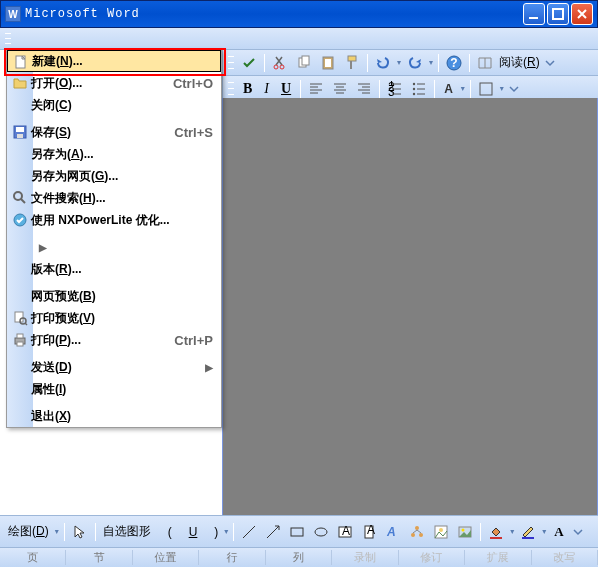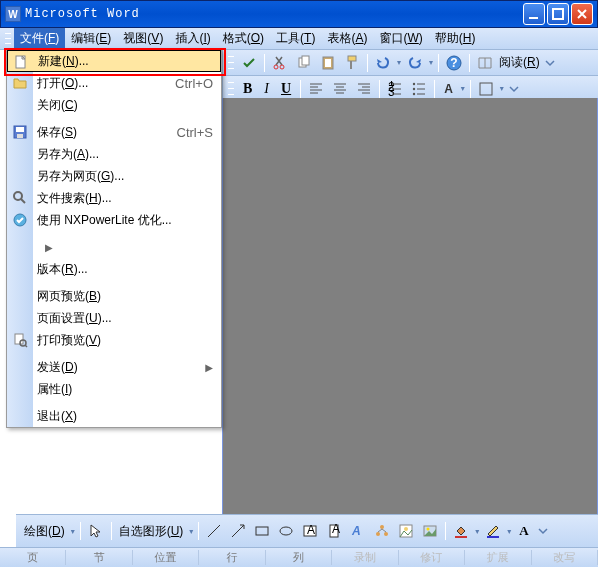--- a/index.html
+++ b/index.html
@@ -28,33 +28,33 @@
 .tbtn { width: 22px; height: 22px; display: inline-flex; align-items: center; justify-content: center; margin: 0 1px; border: 1px solid transparent; }
 .tbtn svg { width: 16px; height: 16px; }
 .tsep { width: 1px; height: 18px; background: #9db7d9; margin: 0 3px; border-right:1px solid #fff; }
 .tdrop { width: 8px; display:inline-flex; align-items:center; justify-content:center; color:#5a7db0; font-size:8px; }
 .ttext { padding: 0 6px; font-weight: bold; font-family: "Times New Roman"; font-size:14px; }
 
 .doc-area { position: absolute; top: 98px; left: 222px; right: 0; bottom: 48px; background: #808080; border: 1px solid #7a96df; border-top: none; }
 
 .dropdown-menu { position: absolute; top: 49px; left: 6px; width: 216px; background: #fff; border: 1px solid #9b9b9b; box-shadow: 2px 2px 4px rgba(0,0,0,0.3); z-index: 100; }
 .dropdown-menu .dm-strip { position: absolute; left: 0; top: 0; bottom: 0; width: 26px; background: linear-gradient(to right, #dbe8fb, #c1d7f5); }
-.dm-item { position: relative; height: 22px; display: flex; align-items: center; padding-left: 30px; padding-right: 8px; }
+.dm-item { position: relative; height: 22px; display: flex; align-items: center; padding-left: 24px; padding-right: 8px; font-weight: bold; }
 .dm-item.highlight { background: #ffe7a2; border: 1px solid #000; }
 .dm-item .dm-icon { position: absolute; left: 4px; top: 2px; width: 18px; height: 18px; display:flex; align-items:center; justify-content:center; }
 .dm-item .dm-label { flex: 1; }
 .dm-item .dm-shortcut { color: #666; font-size:13px; }
 .dm-item .dm-arrow { color: #666; font-size:10px; margin-left: 8px; }
 .dm-sep { height: 1px; margin: 2px 3px 2px 28px; background: #ccc; border-bottom:1px solid #fff; }
 .dm-item u { text-decoration: underline; }
 
 .red-highlight { position: absolute; top: 48px; left: 4px; width: 222px; height: 28px; border: 2px solid #ff0000; z-index: 200; pointer-events: none; }
 
-.bottom-toolbar { position: absolute; bottom: 20px; left: 16px; right: 0; height: 18px; background: linear-gradient(to bottom, #dbe8fb, #c1d7f5); border-top: 1px solid #9db7d9; display: flex; align-items: center; padding: 16px 4px; }
-.bottom-toolbar .autoshape { padding: 0 4px; display:flex; align-items:center; }
+.bottom-toolbar { position: absolute; bottom: 20px; left: 0; right: 0; height: 32px; background: linear-gradient(to bottom, #dbe8fb, #c1d7f5); border-top: 1px solid #9db7d9; display: flex; align-items: center; padding: 8px 4px; }
+.bottom-toolbar .autoshape { padding: 0 4px; display:flex; align-items:center;gap:17px; }
 
 .statusbar { position: absolute; bottom: 0; left: 0; right: 0; height: 20px; background: linear-gradient(to bottom, #dbe8fb, #c1d7f5); border-top: 1px solid #9db7d9; display: flex; align-items: center; }
 .statusbar .cell { flex: 1; text-align: center; border-right: 1px solid #b5c9e5; color: #7a7a7a; height: 100%; display:flex; align-items:center; justify-content:center; font-size:11px; }
 .statusbar .cell.dim { color: #bbb; }
 </style>
 </head>
 <body>
 
 <div class="titlebar">
   <span class="app-icon">W</span>
@@ -76,31 +76,20 @@
       </svg>
     </span>
 </div>
 
 <div class="menubar">
   <div class="grip">
       <span></span>
       <span></span>
       <span></span>
     </div>
-  <div id="menubar-items" style="display: flex;">
-      <div class="menu-item open">文件(<u>F</u>)</div>
-      <div class="menu-item">编辑(<u>E</u>)</div>
-      <div class="menu-item">视图(<u>V</u>)</div>
-      <div class="menu-item">插入(<u>I</u>)</div>
-      <div class="menu-item">格式(<u>O</u>)</div>
-      <div class="menu-item">工具(<u>T</u>)</div>
-      <div class="menu-item">表格(<u>A</u>)</div>
-      <div class="menu-item">窗口(<u>W</u>)</div>
-      <div class="menu-item">帮助(<u>H</u>)</div>
-    </div>
 </div>
 
 <div class="toolbar-row" style="position:absolute; top:50px; left:222px; right:0; border-left:1px solid #9db7d9;">
   <div class="grip">
       <span></span>
       <span></span>
       <span></span>
     </div>
   <span class="tbtn">
       <svg viewBox="0 0 16 16">
@@ -322,31 +311,39 @@
         <span class="dm-arrow">▶</span>
       </div>
       <div class="dm-item">
         <span class="dm-label">版本(<u>R</u>)...</span>
       </div>
       <div class="dm-sep"></div>
       <div class="dm-item">
         <span class="dm-label">网页预览(<u>B</u>)</span>
       </div>
       <div class="dm-item">
-        <span class="dm-label">页面设置(<u>U</u>)...</span>
-      </div>
-      <div class="dm-item">
         <span class="dm-icon">
           <svg width="16" height="16">
             <rect x="3" y="2" width="8" height="10" fill="#fff" stroke="#888"></rect>
             <circle cx="11" cy="11" r="3" fill="none" stroke="#666" stroke-width="1.5"></circle>
             <path d="M13 13 L15 15" stroke="#666" stroke-width="1.5"></path>
           </svg>
         </span>
         <span class="dm-label">打印预览(<u>V</u>)</span>
+      </div>
+      <div class="dm-item">
+        <span class="dm-icon">
+          <svg width="16" height="16">
+            <rect x="3" y="6" width="10" height="6" fill="#aaa" stroke="#666"></rect>
+            <rect x="5" y="2" width="6" height="4" fill="#fff" stroke="#888"></rect>
+            <rect x="5" y="10" width="6" height="4" fill="#fff" stroke="#888"></rect>
+          </svg>
+        </span>
+        <span class="dm-label">打印(<u>P</u>)...</span>
+        <span class="dm-shortcut">Ctrl+P</span>
       </div>
       <div class="dm-sep"></div>
       <div class="dm-item">
         <span class="dm-label">发送(<u>D</u>)</span>
         <span class="dm-arrow">▶</span>
       </div>
       <div class="dm-item">
         <span class="dm-label">属性(<u>I</u>)</span>
       </div>
       <div class="dm-sep"></div>

